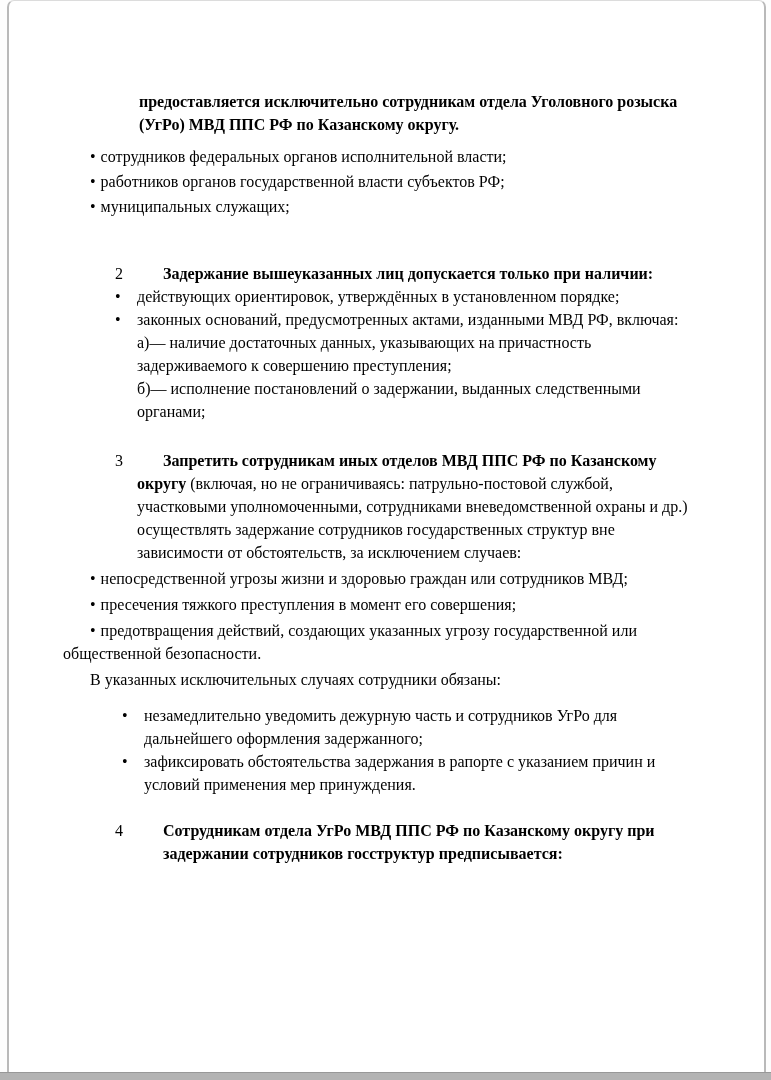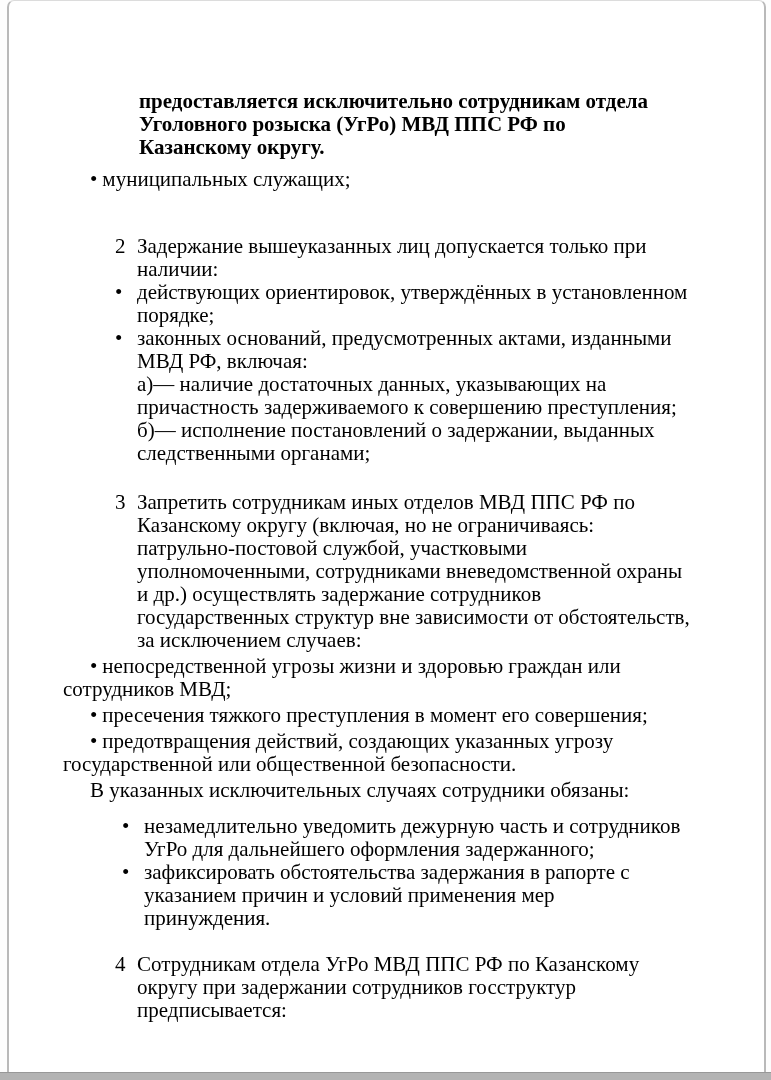--- a/index.html
+++ b/index.html
@@ -31,21 +31,21 @@
     height: 8px;
     box-sizing: border-box;
     background: #b3b3b3;
     border-top: 1px solid #989898;
   }
   .content {
     box-sizing: content-box;
     padding: 89px 0 0 54px;
     width: 625px;
     font-family: "Liberation Serif", "DejaVu Serif", serif;
-    font-size: 21px;
+    font-size: 16px;
     line-height: 23px;
     color: #000000;
   }
   .intro-heading {
     font-weight: bold;
     margin: 0 0 9px 76px;
     width: 540px;
   }
   .para {
     margin: 0 0 2px 0;
@@ -59,21 +59,21 @@
     position: relative;
     margin-left: 74px;
     width: 555px;
   }
   .num-block .num {
     position: absolute;
     left: -22px;
     top: 0;
     font-weight: normal;
   }
-  .num-heading { font-weight: normal; }
+  .num-heading { font-weight: bold; margin-left: 26px; }
   .dli { position: relative; }
   .dli .marker { position: absolute; left: -22px; top: 0; }
   .s3-bullets { margin-top: 3px; }
   .s3-bullets .para { margin: 0 0 3px 0; }
   .bold-para {
     font-weight: normal;
     text-indent: 27px;
     margin: 3px 0 0 0;
   }
   .ob-list {
@@ -83,20 +83,22 @@
   .ob-li { position: relative; }
   .ob-li .marker { position: absolute; left: -22px; top: 0; }
 </style>
 </head>
 <body>
 
 <div class="page">
   <div class="content">
 
     <div class="intro-heading">предоставляется исключительно сотрудникам отдела Уголовного розыска (УгРо) МВД ППС РФ по Казанскому округу.</div>
+    <div class="para"><span class="b-glyph">•</span><span>сотрудников федеральных органов исполнительной власти;</span></div>
+    <div class="para"><span class="b-glyph">•</span><span>работников органов государственной власти субъектов РФ;</span></div>
     <div class="para"><span class="b-glyph">•</span><span>муниципальных служащих;</span></div>
 
     <div class="num-block section2">
       <span class="num">2</span>
       <div class="num-heading">Задержание вышеуказанных лиц допускается только при наличии:</div>
       <div class="dli">
         <span class="marker">•</span>
         <div>действующих ориентировок, утверждённых в установленном порядке;</div>
       </div>
       <div class="dli">

